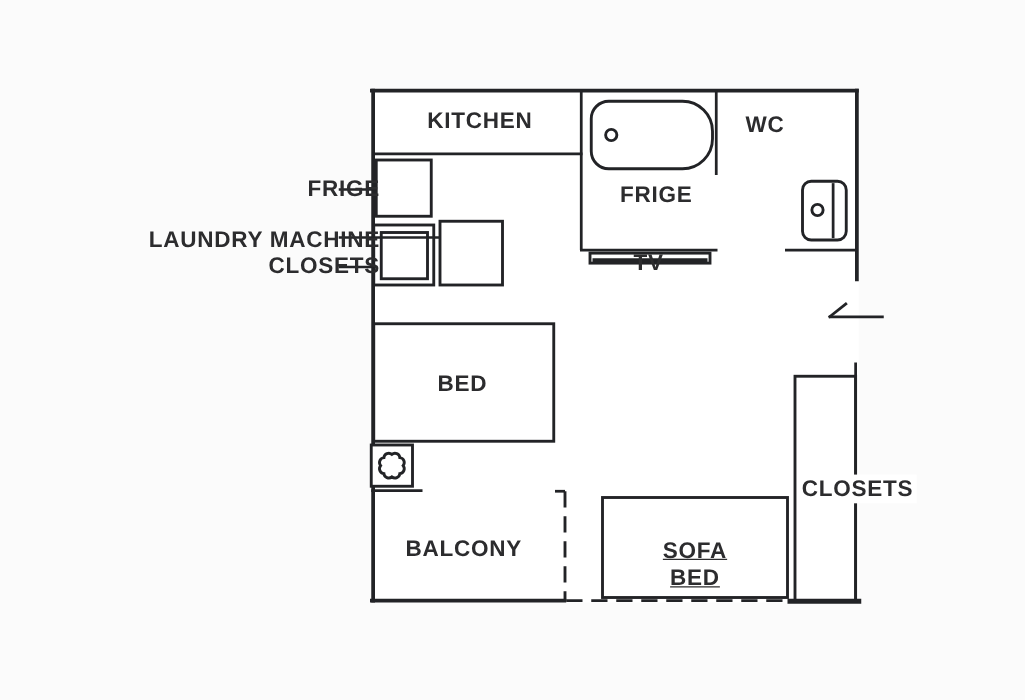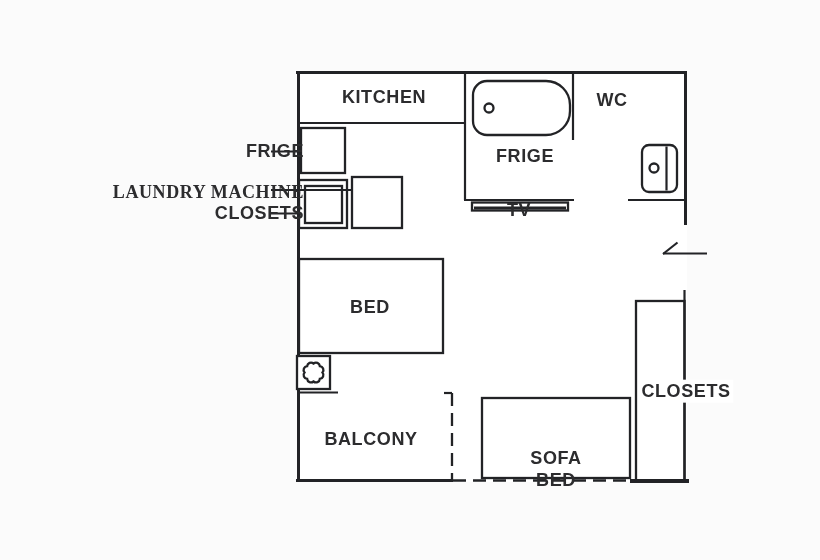--- a/index.html
+++ b/index.html
@@ -113,24 +113,24 @@
     <rect class="furn-open" x="636" y="301" width="48.5" height="179.5" stroke-width="2.4"></rect>
   </svg>
 
   <div class="lbl" style="left:384px;top:97px;">KITCHEN</div>
   <div class="lbl" style="left:612px;top:100px;">WC</div>
   <div class="lbl" style="left:525px;top:156px;">FRIGE</div>
   <div class="lbl" style="left:519px;top:210px;">TV</div>
   <div class="lbl" style="left:370px;top:307px;">BED</div>
   <div class="lbl" style="left:371px;top:439px;">BALCONY</div>
 
-  <div class="lbl two-line" style="left:556px;top:469px;">
+  <div class="lbl two-line" style="left:556px;top:451px;text-decoration:underline;">
     <span style="display:block;">SOFA</span>
     <span style="display:block;">BED</span>
   </div>
 
   <div class="lbl on-wall" style="left:686px;top:391px;">CLOSETS</div>
 
   <div class="lbl right-align" style="right:552px;top:151px;">FRIGE</div>
-  <div class="lbl right-align" style="right:552px;top:192px;font-family:Liberation Serif, serif;">LAUNDRY MACHINE</div>
+  <div class="lbl right-align" style="right:552px;top:192px;">LAUNDRY MACHINE</div>
   <div class="lbl right-align" style="right:552px;top:213px;">CLOSETS</div>
 
 </div>
 
 </body></html>

